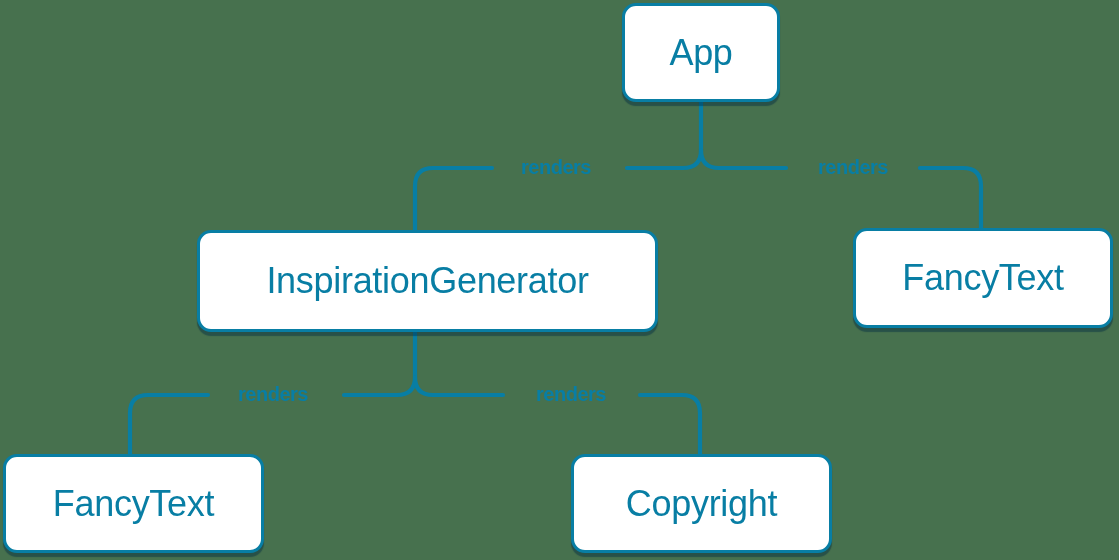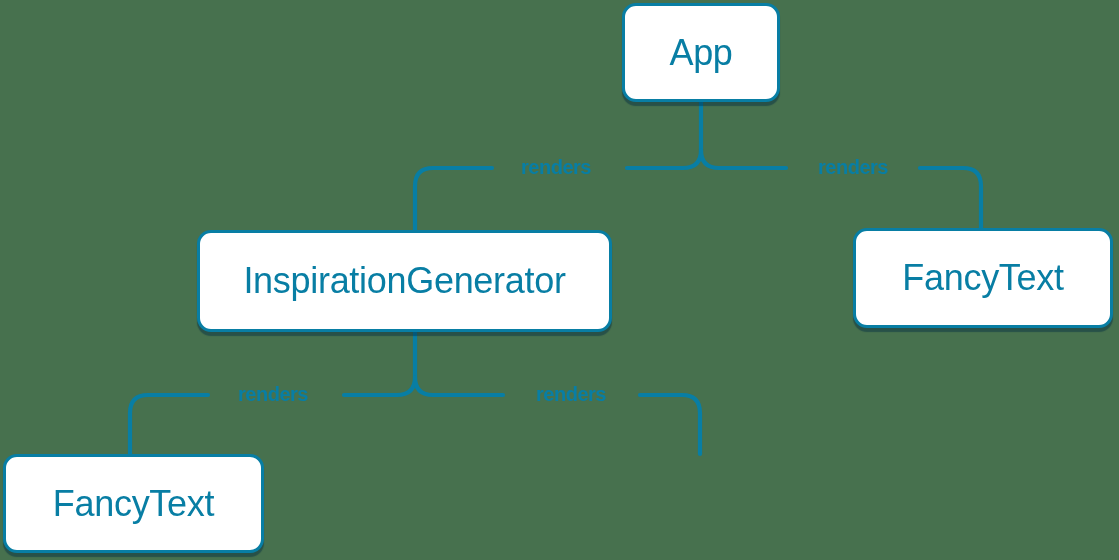--- a/index.html
+++ b/index.html
@@ -39,21 +39,21 @@
     display: flex;
     align-items: center;
     justify-content: center;
     color: var(--accent);
     font-size: 36px;
     font-weight: 500;
     letter-spacing: -0.3px;
     white-space: nowrap;
   }
   .node-app        { left: 622px; top: 3px;   width: 158px; height: 99px;  }
-  .node-ig         { left: 197px; top: 230px; width: 415px; height: 102px; }
+  .node-ig         { left: 197px; top: 230px; width: 461px; height: 102px; }
   .node-ft-top     { left: 853px; top: 228px; width: 260px; height: 100px; }
   .node-ft-bottom  { left: 3px;   top: 454px; width: 261px; height: 99px;  }
   .node-copyright  { left: 571px; top: 454px; width: 261px; height: 99px;  }
   .edge-label {
     position: absolute;
     transform: translate(-50%, -54%);
     color: var(--accent);
     font-size: 20px;
     font-weight: 700;
     letter-spacing: -0.5px;
@@ -91,19 +91,22 @@
   </div>
 
   <div class="node node-ft-top">
     <span>FancyText</span>
   </div>
 
   <div class="node node-ft-bottom">
     <span>FancyText</span>
   </div>
 
+  <div class="node node-copyright">
+    <span>Copyright</span>
+  </div>
 
   <span class="edge-label edge-label-1">renders</span>
   <span class="edge-label edge-label-2">renders</span>
   <span class="edge-label edge-label-3">renders</span>
   <span class="edge-label edge-label-4">renders</span>
 
 </div>
 
 </body></html>

